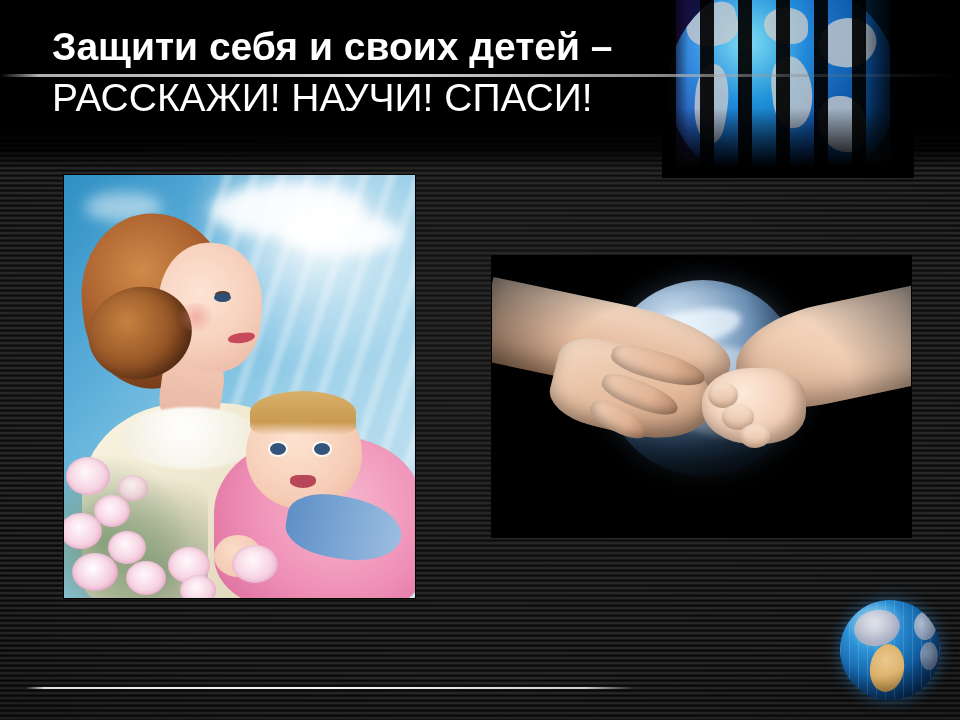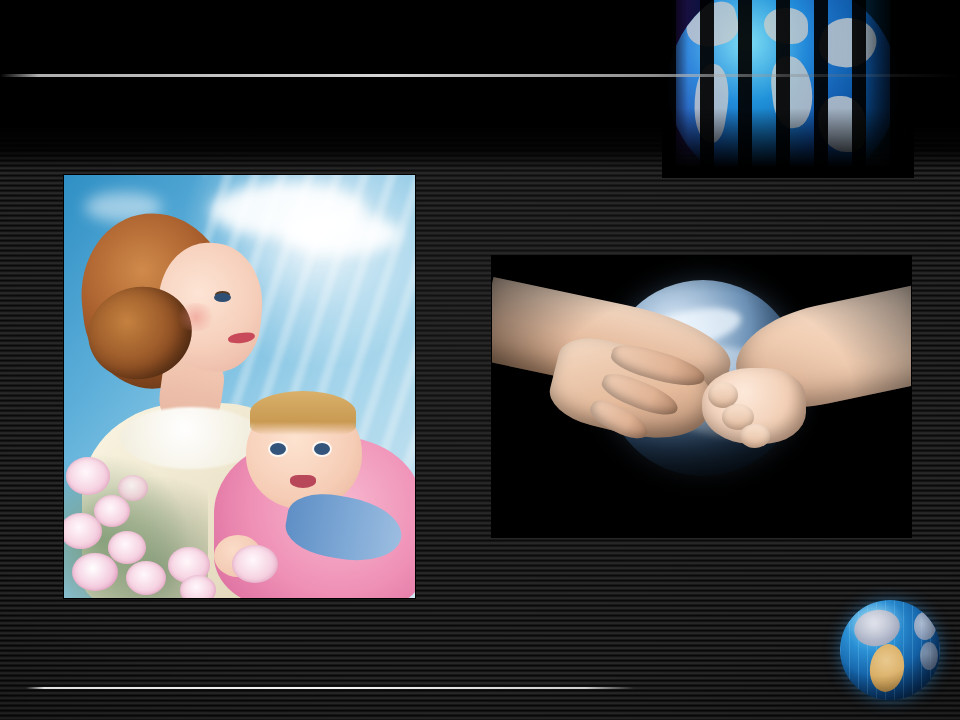--- a/index.html
+++ b/index.html
@@ -529,20 +529,24 @@
     </div>
     <div class="tint"></div>
     <div class="slices"></div>
     <div class="fade-left"></div>
     <div class="fade-right"></div>
     <div class="fade-bottom"></div>
   </div>
 
   <div class="title-rule"></div>
 
+  <div class="title-block">
+    <div class="title-line1">Защити себя и своих детей –</div>
+    <div class="title-line2">РАССКАЖИ! НАУЧИ! СПАСИ!</div>
+  </div>
 
   <div class="photo-mother">
     <div class="pm-sky"></div>
     <div class="pm-rays"></div>
     <div class="pm-cloud a"></div>
     <div class="pm-cloud b"></div>
     <div class="pm-cloud c"></div>
 
     <div class="pm-hair"></div>
     <div class="pm-dress"></div>

